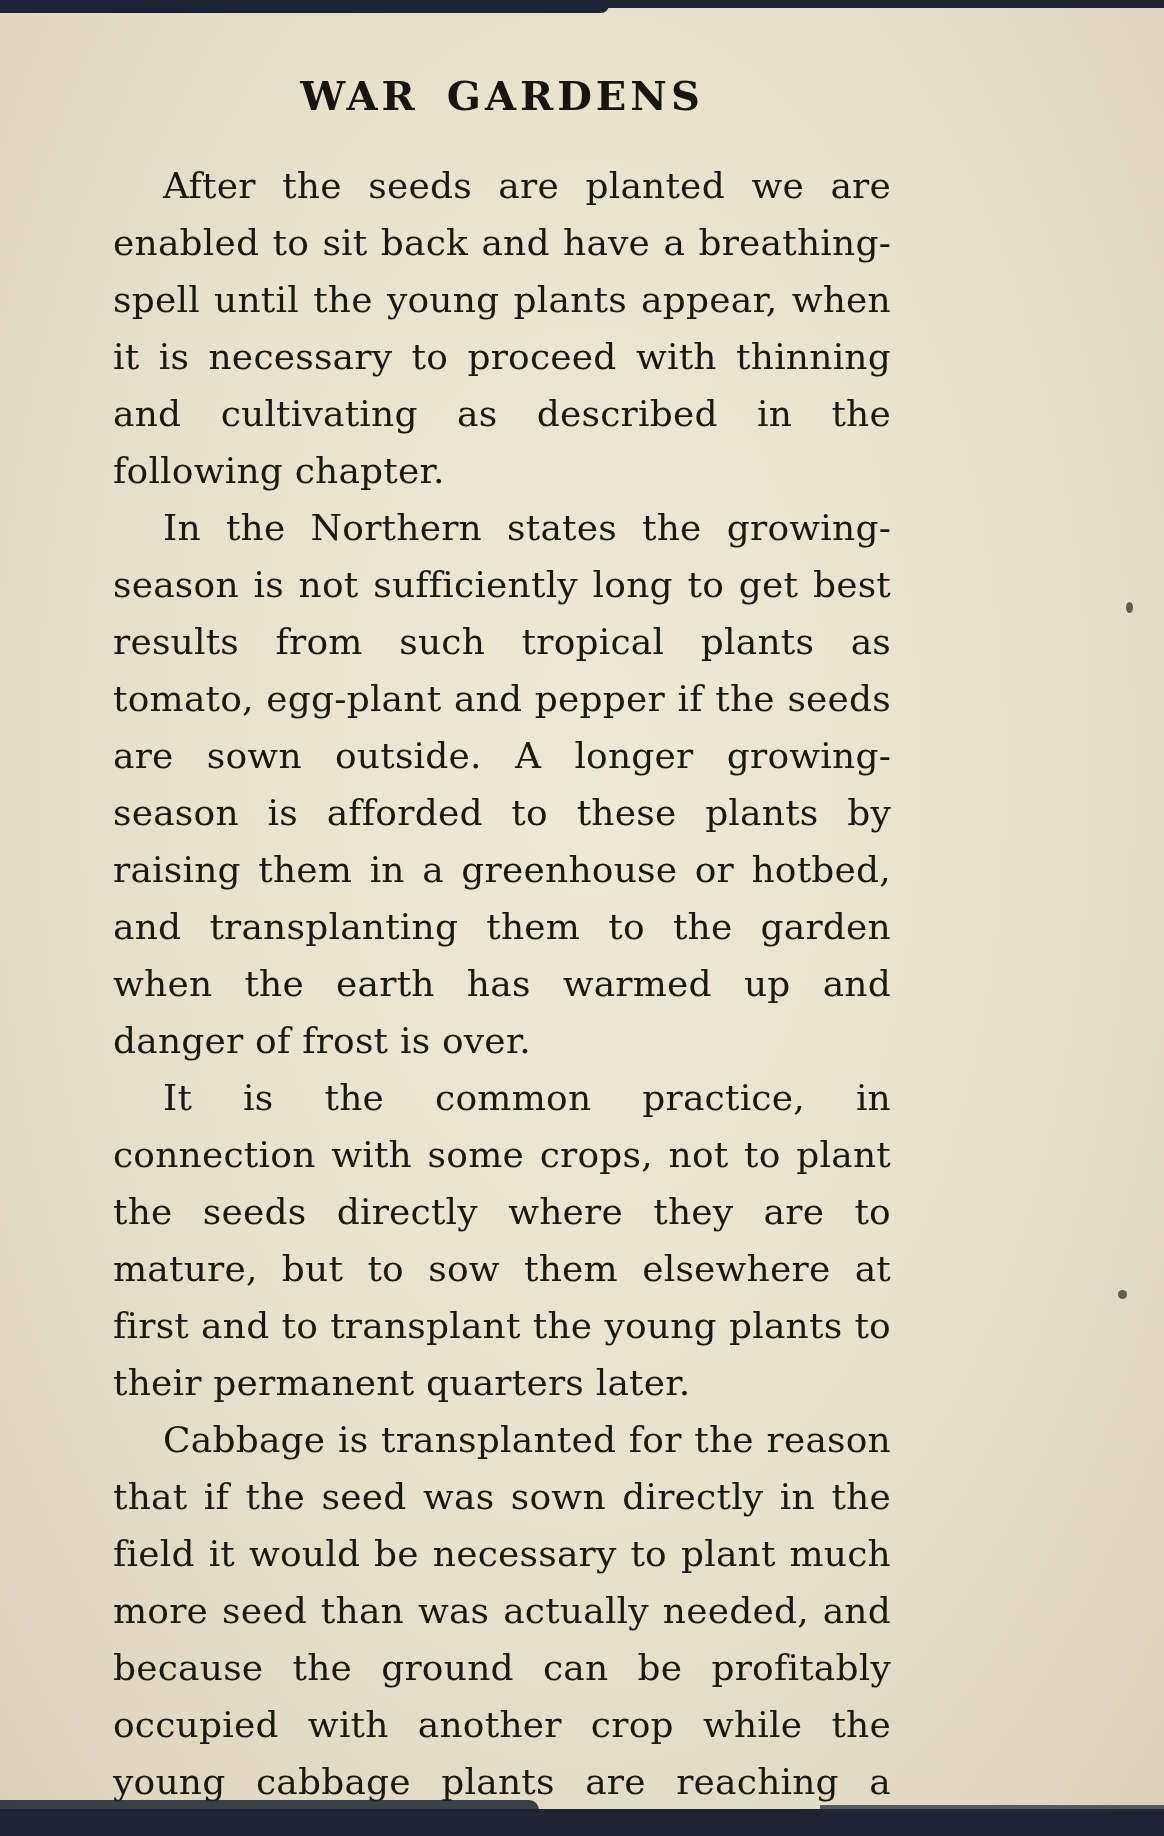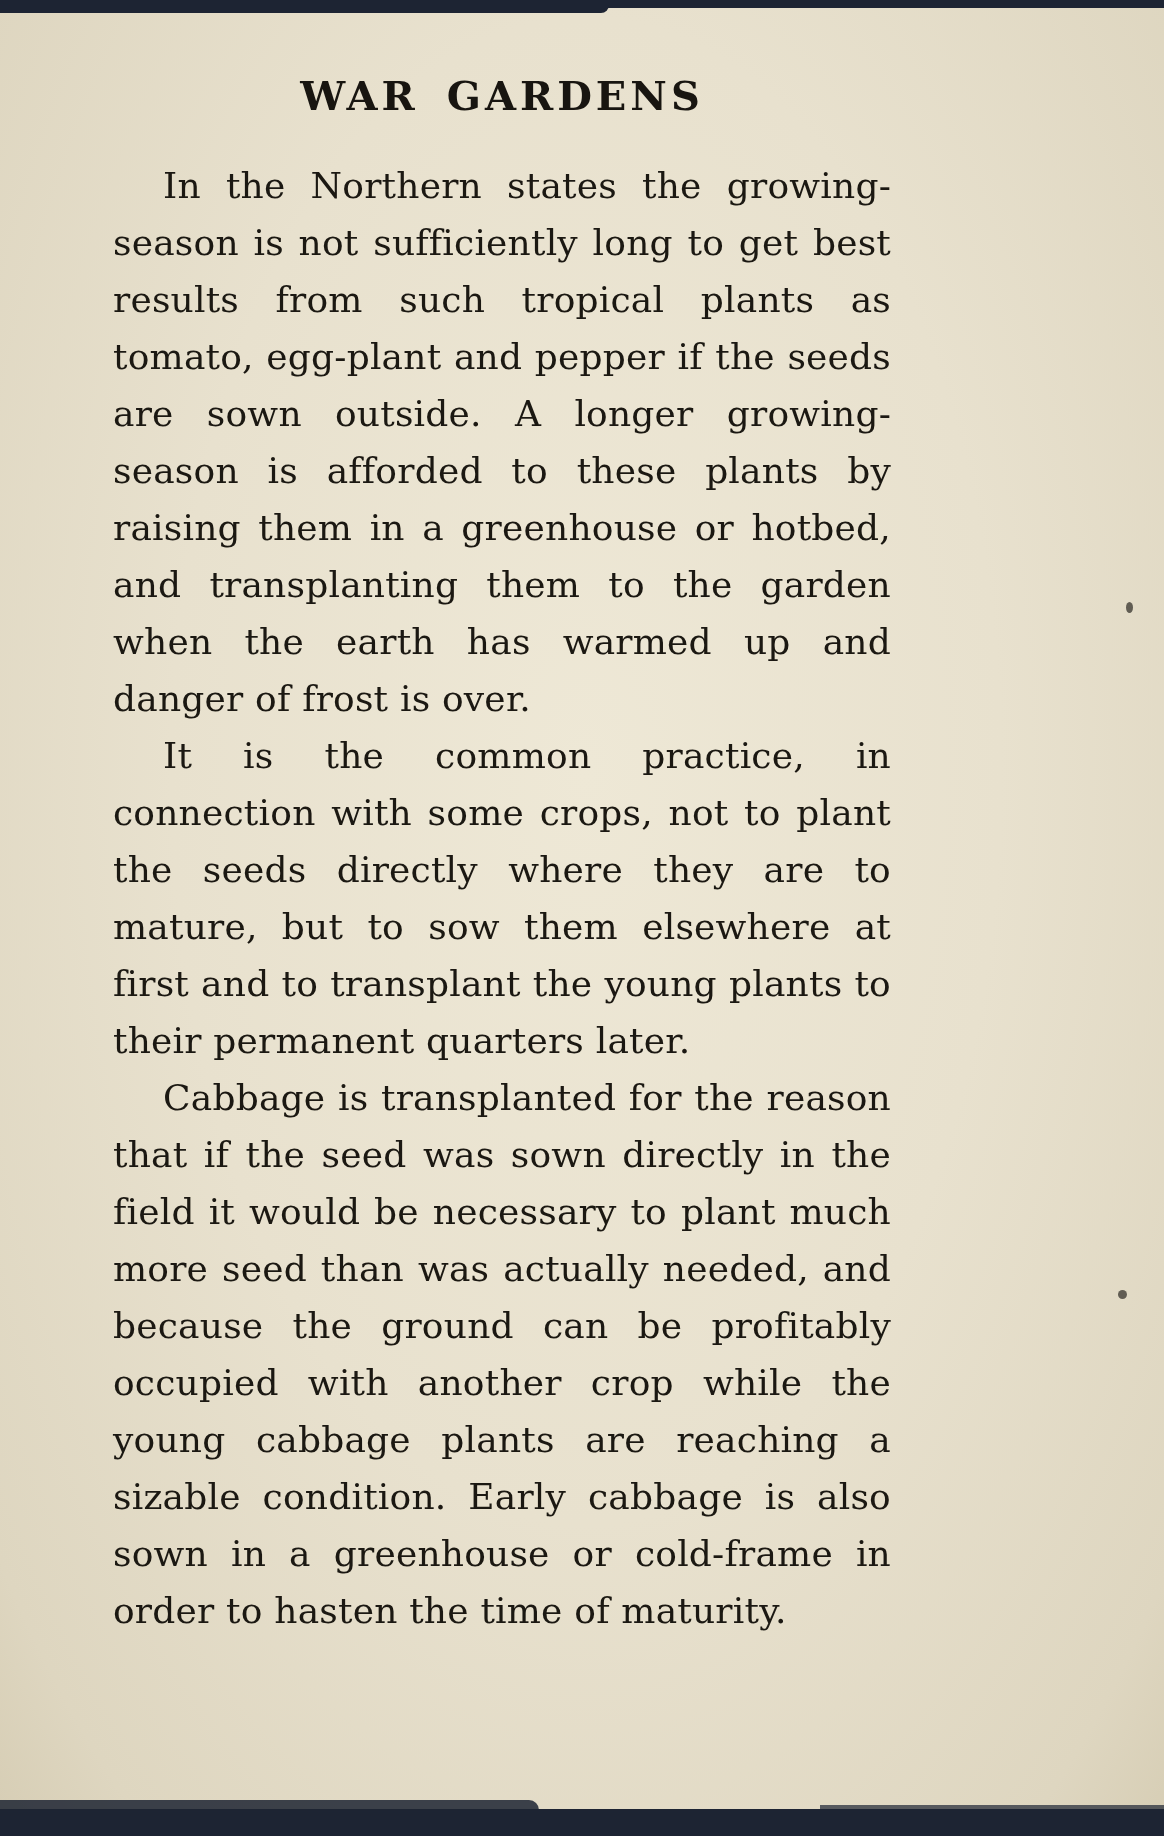--- a/index.html
+++ b/index.html
@@ -103,20 +103,21 @@
 </head>
 <body>
 
 <div class="scan">
 
   <div class="edge-top"></div>
 
   <div class="page-body">
     <h1 class="page-title">WAR GARDENS</h1>
 
+    <p class="para">After the seeds are planted we are enabled to sit back and have a breathing-spell until the young plants appear, when it is necessary to proceed with thinning and cultivating as described in the following chapter.</p>
 
     <p class="para">In the Northern states the growing-season is not sufficiently long to get best results from such tropical plants as tomato, egg-plant and pepper if the seeds are sown outside. A longer growing-season is afforded to these plants by raising them in a greenhouse or hotbed, and transplanting them to the garden when the earth has warmed up and danger of frost is over.</p>
 
     <p class="para">It is the common practice, in connection with some crops, not to plant the seeds directly where they are to mature, but to sow them elsewhere at first and to transplant the young plants to their permanent quarters later.</p>
 
     <p class="para">Cabbage is transplanted for the reason that if the seed was sown directly in the field it would be necessary to plant much more seed than was actually needed, and because the ground can be profitably occupied with another crop while the young cabbage plants are reaching a sizable condition. Early cabbage is also sown in a greenhouse or cold-frame in order to hasten the time of maturity.</p>
 
   </div>
 
   <span class="speck speck-1"></span>

